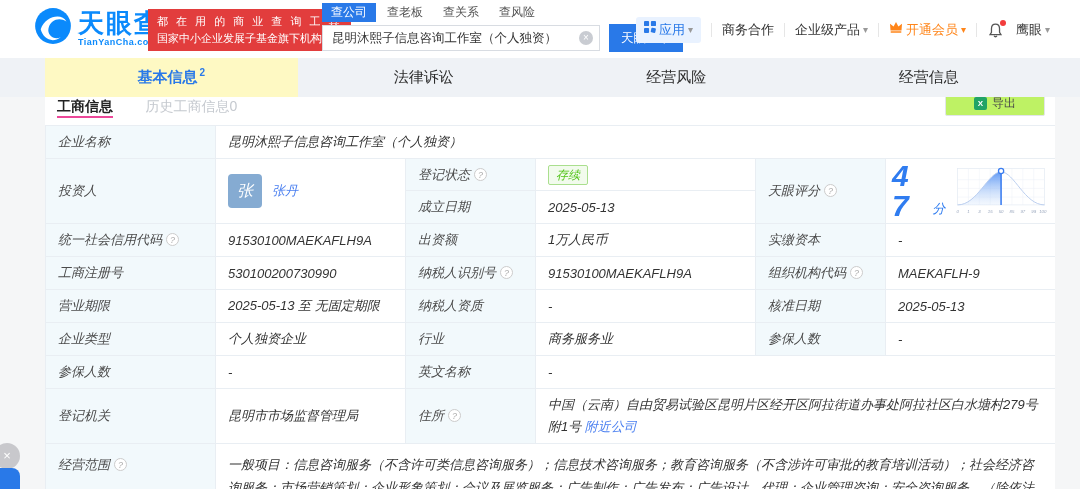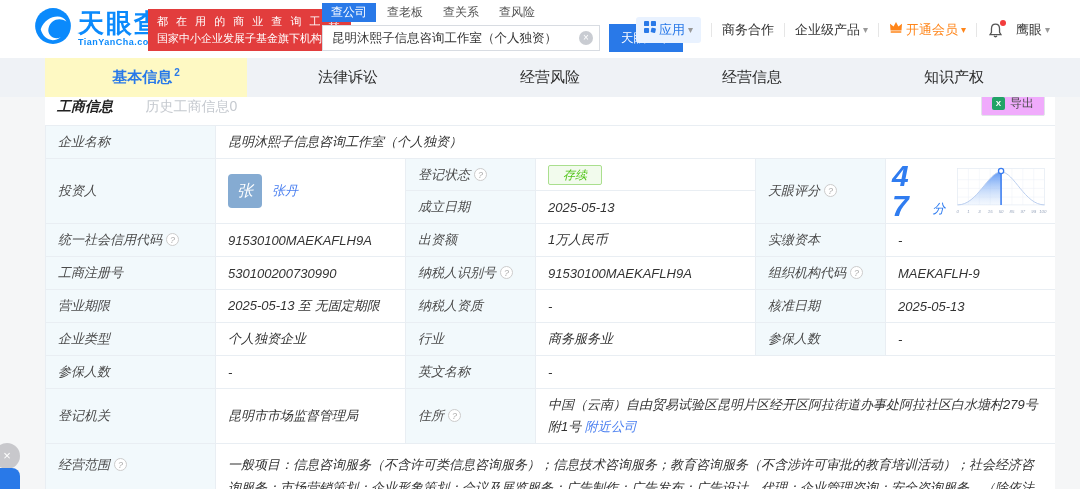--- a/index.html
+++ b/index.html
@@ -42,35 +42,35 @@
   .tab-badge { font-size:10px; color:#2979e8; margin-left:2px; align-self:flex-start; margin-top:9px; }
   .tab.vip-tab { color:#ff8b3d; }
   .vip-badge { position:absolute; top:1px; right:22px; background:#ffa44a; color:#fff; font-size:9px; font-weight:bold; padding:0 3px; border-radius:3px 3px 3px 0; line-height:12px; }
   .qicon { display:inline-block; width:13px; height:13px; line-height:12px; border:1px solid #ccc; border-radius:50%; font-size:9px; color:#b0b0b0; text-align:center; margin-left:4px; font-weight:normal; vertical-align:1px; background:#fff; }
   .qicon::after { content:"?"; }
 
   
   .card { position:absolute; top:97px; left:45px; width:1010px; height:392px; background:#fff; overflow:hidden; }
   .subtabs { height:21px; overflow:hidden; position:relative; padding:0 12px; }
   .subtab { display:inline-block; margin-top:-7px; height:28px; line-height:28px; font-size:14px; cursor:pointer; }
-  .subtab.active { color:#222; font-weight:bold; border-bottom:2px solid #ec4899;font-style:italic; }
+  .subtab.active { color:#222; font-weight:bold; border-bottom:4px solid #ec4899; }
   .subtab.ghost { color:#c5c9cf; margin-left:28px; }
-  .export-btn { position:absolute; right:10px; top:-7px; height:26px; display:flex; align-items:center; gap:5px; border:1px solid #e2e5e9; border-radius:2px; padding:0 10px; font-size:12px; color:#4a4a4a; background:#f0abfc; cursor:pointer; }
+  .export-btn { position:absolute; right:10px; top:-7px; height:26px; display:flex; align-items:center; gap:5px; border:1px solid #e2e5e9; border-radius:2px; padding:0 28px; font-size:12px; color:#4a4a4a; background:#bef264; cursor:pointer; }
   .xls-icon { display:inline-block; width:13px; height:13px; background:#21a366; border-radius:2px; color:#fff; font-size:8px; font-weight:bold; line-height:13px; text-align:center; }
   .xls-icon::after { content:"X"; }
 
   
   .biz-table { width:100%; border-collapse:collapse; table-layout:fixed; font-size:13px; margin-top:7px; }
   .biz-table td { border:1px solid #e9eef3; padding:5px 12px; color:#333; vertical-align:middle; word-break:break-all;font-style:italic; }
   .biz-table td.lbl { background:#f2f9fc; color:#4a4a4a; }
   tr.r33 { height:33px; }
   tr.r32 { height:32px; }
   tr.r47 { height:47px; }
   tr.r-scope td { padding-top:10px; vertical-align:top; line-height:1.75; }
-  .badge-st { display:inline-block; padding:0 14px; height:20px; line-height:19px; font-size:12px; color:#52c41a; background:#f2fbed; border:1px solid #aadf8e; border-radius:2px; }
+  .badge-st { display:inline-block; padding:0 7px; height:20px; line-height:19px; font-size:12px; color:#52c41a; background:#f2fbed; border:1px solid #aadf8e; border-radius:2px; }
   .investor { display:flex; align-items:center; gap:10px; }
   .avatar { width:34px; height:34px; border-radius:4px; background:#85abd2; color:#fff; font-size:16px; display:flex; align-items:center; justify-content:center; }
   a.link { color:#4a7ff0; text-decoration:none; cursor:pointer; }
   .addr-cell { line-height:1.7; }
   .score-cell { padding:2px 6px !important; }
   .score-wrap { display:flex; align-items:center; gap:10px; }
   .score-num { font-size:30px; font-weight:bold; color:#2f7cf0; line-height:1; }
   .score-unit { font-size:13px; color:#2f7cf0; align-self:flex-end; margin-bottom:3px; }
 
   
@@ -172,23 +172,20 @@
     <span class="tab-badge">2</span>
   </div>
   <div class="tab">
     <span>法律诉讼</span>
   </div>
   <div class="tab">
     <span>经营风险</span>
   </div>
   <div class="tab">
     <span>经营信息</span>
-  </div>
-  <div class="tab">
-    <span>知识产权</span>
   </div>
 </div>
 
 <div class="card">
   <div class="subtabs">
     <span class="subtab active">工商信息</span>
     <span class="subtab ghost">
       <span>历史工商信息</span><span>0</span>
     </span>
     <span class="export-btn">

